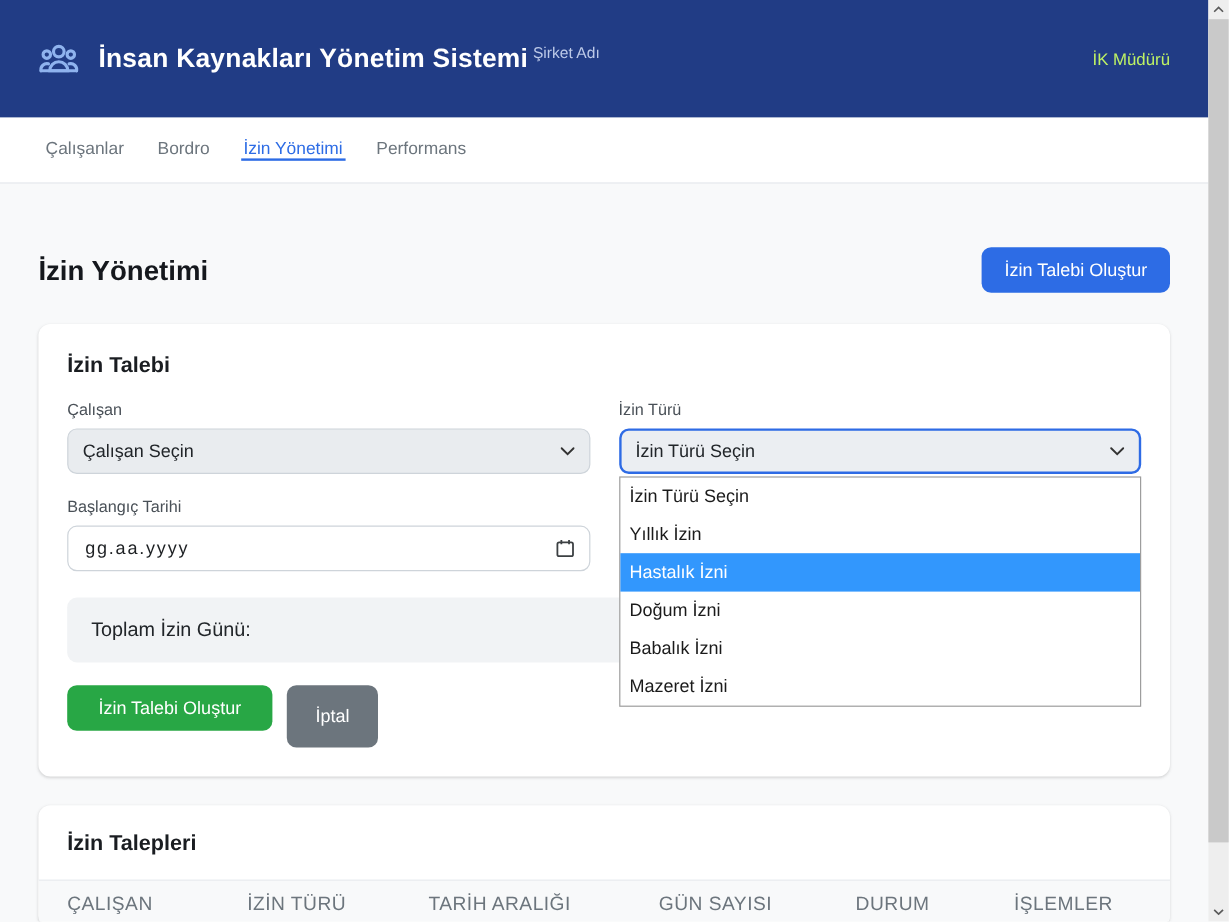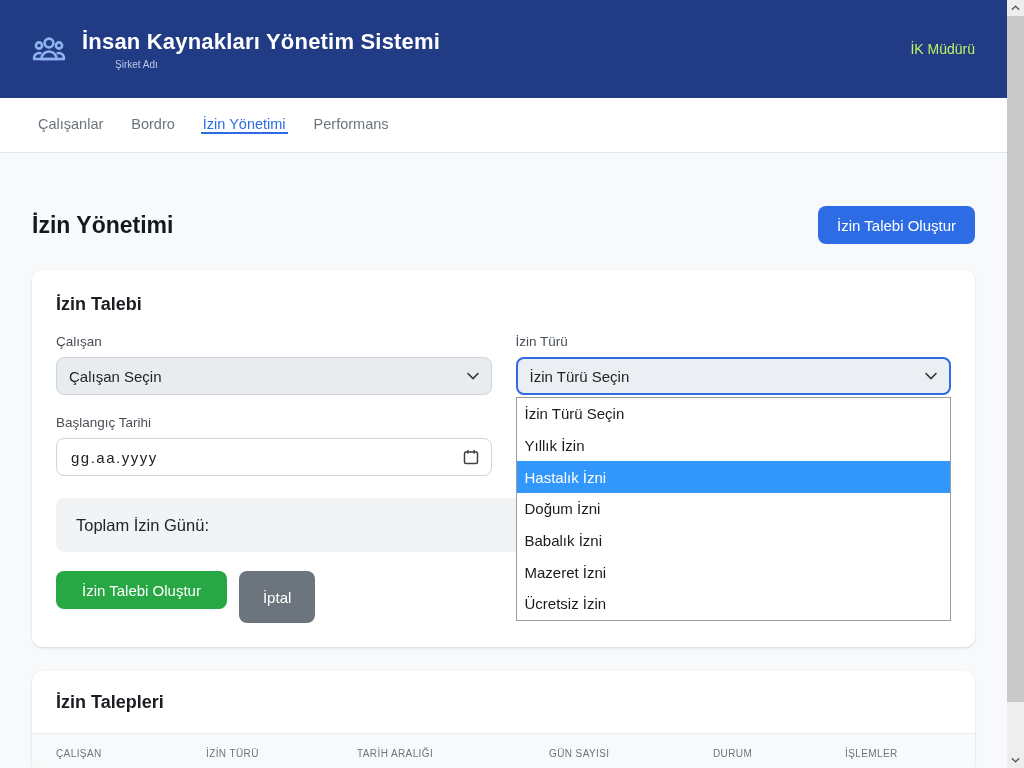--- a/index.html
+++ b/index.html
@@ -9,23 +9,23 @@
     background:#f8f9fa; color:#212529; position:relative;
   }
   .viewport { width:1007px; height:768px; position:relative; }
 
   
   .app-header {
     height:98px; background:#213c85; display:flex; align-items:center;
     padding:0 32px; color:#fff;
   }
   .logo { width:34px; height:34px; margin-right:16px; flex:0 0 auto; }
-  .title-block { display:flex; flex-direction:column; gap:4px; }
+  .title-block { display:flex; flex-direction:row; gap:4px; }
   .app-title { font-size:22px; font-weight:bold; letter-spacing:.2px; }
-  .app-subtitle { font-size:10px; color:#bcc9e8;margin-left:33px; }
+  .app-subtitle { font-size:13px; color:#bcc9e8; }
   .user-role { margin-left:auto; font-size:14px; color:#bef264; }
 
   
   .nav-tabs {
     height:55px; background:#fff; border-bottom:1px solid #e3e7eb;
     display:flex; align-items:center; padding:0 36px; gap:24px;
   }
   .tab {
     display:flex; align-items:center; font-size:14.5px; color:#6c757d;
     cursor:pointer; border-bottom:2px solid transparent; padding:0 2px;
@@ -103,21 +103,21 @@
 
   
   .card-table { margin-top:24px; overflow:hidden; padding:0; }
   .card-table .card-title { padding:21px 24px 20px 24px; }
   .table-header {
     display:grid; grid-template-columns:150px 151px 192px 164px 132px 1fr;
     padding:0 24px; height:40px; align-items:center;
     background:#f8f9fa; border-top:1px solid #e9ecef;
   }
   .th {
-    font-size:10px; color:#6c757d; letter-spacing:.4px; text-transform:uppercase;
+    font-size:16px; color:#6c757d; letter-spacing:.4px; text-transform:uppercase;
   }
 
   
   .scrollbar {
     position:absolute; top:0; right:0; width:17px; height:768px;
     background:#eeeeee;
   }
   .scroll-arrow { position:absolute; left:0; width:17px; height:16px;
     display:flex; align-items:center; justify-content:center; cursor:pointer; }
   .scroll-arrow.up { top:0; }
@@ -202,21 +202,20 @@
                 </svg>
             </div>
 
             <div class="dropdown-list">
               <div class="dropdown-option">İzin Türü Seçin</div>
               <div class="dropdown-option">Yıllık İzin</div>
               <div class="dropdown-option highlighted">Hastalık İzni</div>
               <div class="dropdown-option">Doğum İzni</div>
               <div class="dropdown-option">Babalık İzni</div>
               <div class="dropdown-option">Mazeret İzni</div>
-              <div class="dropdown-option">Ücretsiz İzin</div>
             </div>
           </div>
         </div>
       </div>
 
       <div class="total-box">
         <span>Toplam İzin Günü:</span>
       </div>
 
       <div class="form-buttons">

